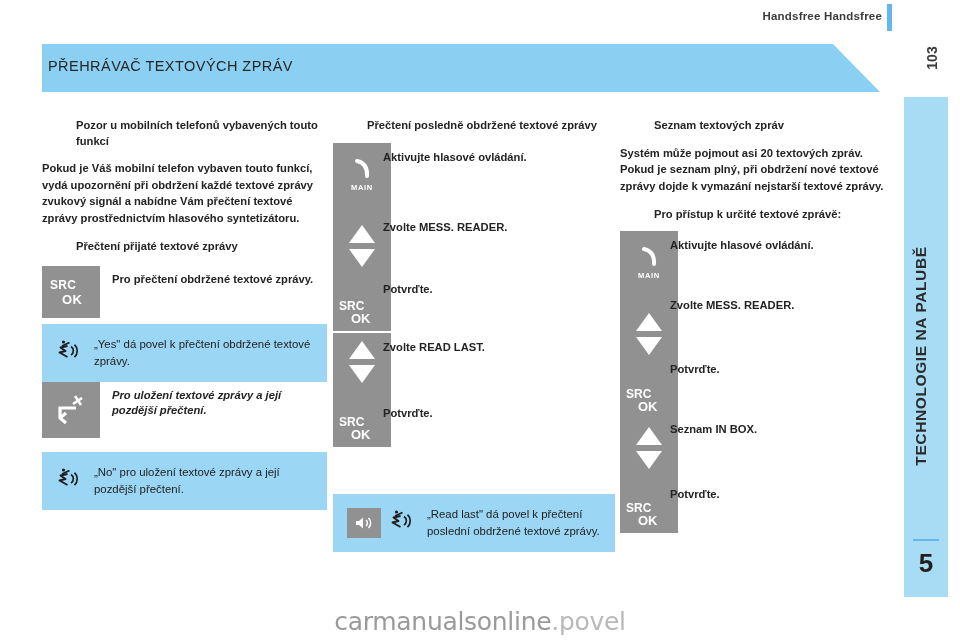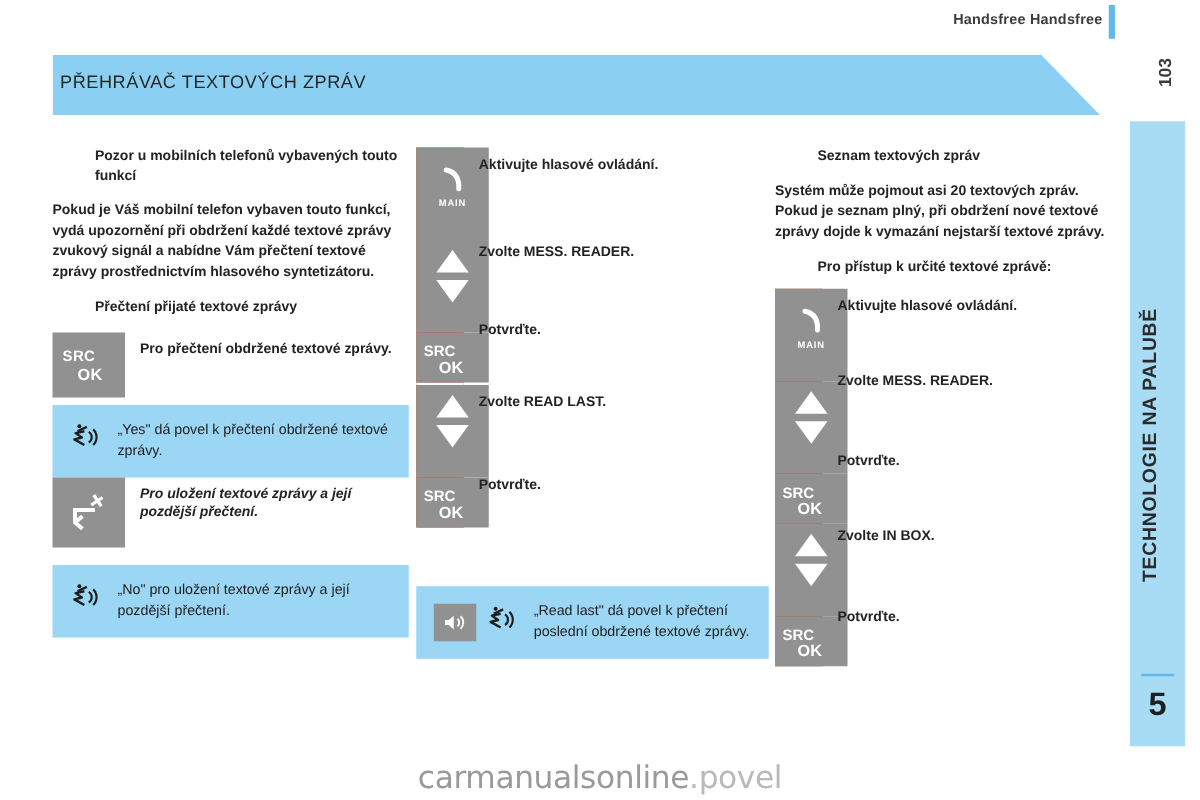--- a/index.html
+++ b/index.html
@@ -176,21 +176,21 @@
     line-height: 15px;
     color: #232323;
     padding-left: 12px;
     padding-top: 6px;
   }
 
   
   .strip {
     position: relative;
     width: 38px;
-    background: #c2410c;
+    background: #a21caf;
   }
   .strip-block {
     position: relative;
     width: 58px;
     background: #919191;
     color: #ffffff;
   }
   .strip-gap { height: 2px; background: #ffffff; }
 
   .blk-main    { height: 74px; }
@@ -354,20 +354,21 @@
         <path d="M15 8.5 A5 5 0 0 1 15 17" stroke="#1d1d1d" stroke-width="1.7" fill="none"></path>
         <path d="M18.5 6.5 A8.5 8.5 0 0 1 18.5 19" stroke="#1d1d1d" stroke-width="1.7" fill="none"></path>
       </svg>
     </span>
     <span class="ctext">„No" pro uložení textové zprávy a její pozdější přečtení.</span>
   </div>
 </div>
 
 <div class="col col-2">
 
+  <div class="h-bold" style="margin-bottom:9px;">Přečtení posledně obdržené textové zprávy</div>
 
   <div class="striprow">
     <div class="strip">
 
       <div class="strip-block blk-main">
         <div class="ico-main">
           <svg class="handset" width="26" height="24" viewBox="0 0 26 24">
             <path d="M8 4 C15 5.5 18.5 10.5 18 19" stroke="#ffffff" stroke-width="4" fill="none" stroke-linecap="round"></path>
           </svg>
           <span class="mainlbl">MAIN</span>
@@ -481,21 +482,21 @@
           <span class="ok">OK</span>
         </div>
       </div>
 
     </div>
 
     <div class="caps">
       <div class="cap" style="top:7px;">Aktivujte hlasové ovládání.</div>
       <div class="cap" style="top:67px;">Zvolte MESS. READER.</div>
       <div class="cap" style="top:131px;">Potvrďte.</div>
-      <div class="cap" style="top:191px;">Zvolte IN BOX.</div>
+      <div class="cap" style="top:191px;">Seznam IN BOX.</div>
       <div class="cap" style="top:256px;">Potvrďte.</div>
     </div>
   </div>
 </div>
 
 <div class="watermark">
   <span>carmanualsonline</span><span class="dim">.povel</span>
 </div>
 
 </body></html>

